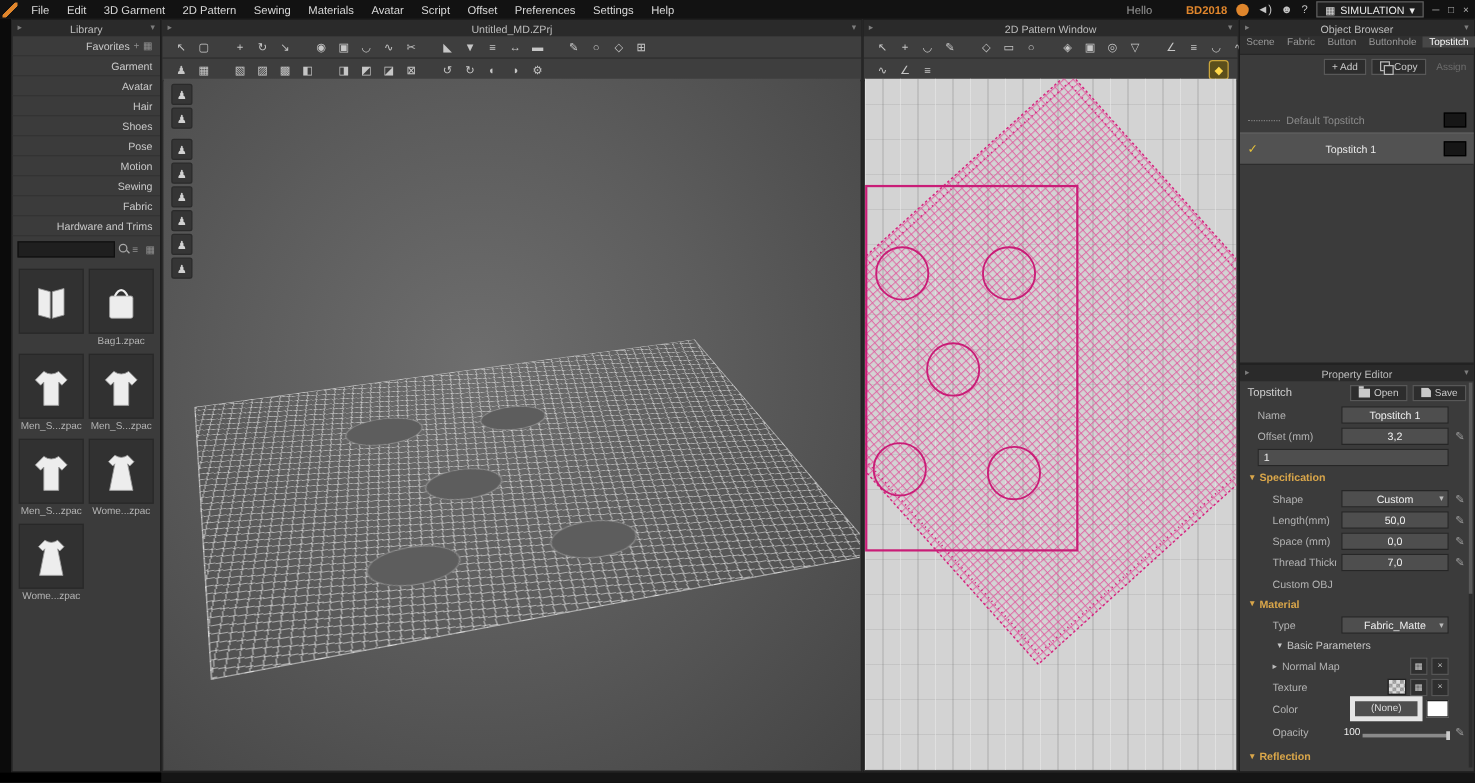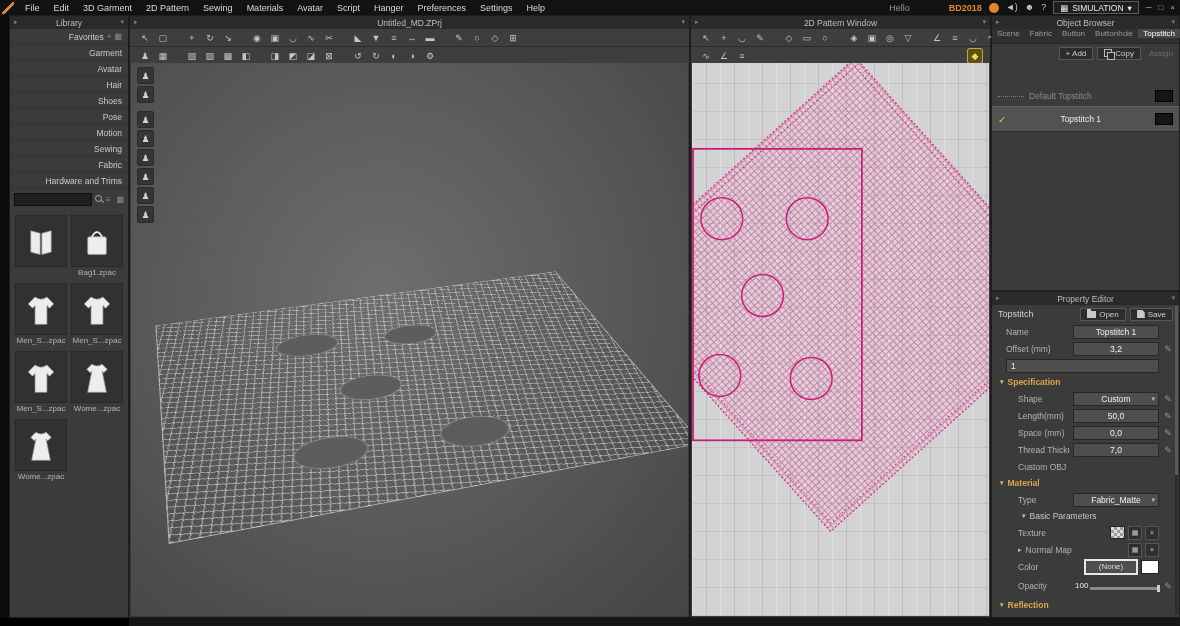--- a/index.html
+++ b/index.html
@@ -8,21 +8,21 @@
 
   
   .menubar{position:absolute;left:0;top:0;width:100%;height:15px;background:#121212;
            display:flex;align-items:center;z-index:30;}
   .logo{width:12px;height:12px;margin:0 4px 0 2px;
         background:linear-gradient(135deg,transparent 42%,#e0862c 42%,#e0862c 62%,transparent 62%);}
   .menu-items{display:flex;}
   .menu-item{font-size:9px;color:#dadada;padding:0 7px;cursor:default;white-space:nowrap;}
   .menu-right{margin-left:auto;display:flex;align-items:center;gap:7px;padding-right:5px;font-size:9px;}
   .hello{color:#999;}
-  .hello .user{color:#e0862c;font-weight:bold;margin-left:15px;padding-left:24px;}
+  .hello .user{color:#e0862c;font-weight:bold;margin-left:3px;padding-left:24px;}
   .badge{width:10px;height:10px;border-radius:50%;background:#e0862c;display:inline-block;}
   .tray-ic{color:#c5c5c5;font-size:9px;line-height:1;}
   .sim{display:flex;align-items:center;gap:4px;background:#1e1e1e;border:1px solid #5f5f5f;
        color:#ececec;font-size:8.5px;padding:0 6px;height:13px;font-family:inherit;}
   .winctl{color:#b5b5b5;font-size:8px;}
 
   .left-strip{position:absolute;left:0;top:15px;width:9px;height:611px;background:#0b0b0b;}
   .bottom-strip{position:absolute;left:0;top:618px;width:100%;height:8px;background:#151515;}
   .bottom-strip .bl-corner{position:absolute;left:0;top:0;width:129px;height:100%;background:#000;}
 
@@ -128,21 +128,21 @@
               font-size:8.5px;color:#d9a64a;font-weight:bold;}
   .pe-section .caret{font-size:7px;}
   .pe-section.sub{padding-left:30px;color:#c6c6c6;font-weight:normal;}
   .ctrl{display:flex;align-items:center;gap:3px;}
   .checker{width:13px;height:11px;border:1px solid #222;
     background-image:linear-gradient(45deg,#9a9a9a 25%,transparent 25%,transparent 75%,#9a9a9a 75%),
                      linear-gradient(45deg,#9a9a9a 25%,#dcdcdc 25%,#dcdcdc 75%,#9a9a9a 75%);
     background-size:6px 6px;background-position:0 0,3px 3px;}
   .ic-btn{width:12px;height:12px;background:#2f2f2f;border:1px solid #565656;color:#c5c5c5;font-size:7px;
           display:flex;align-items:center;justify-content:center;}
-  .colorbox{width:50px;height:12px;background:#4e4e4e;border:2px solid #e5e5e5;font-size:8px;color:#ddd;
+  .colorbox{width:50px;height:12px;background:#4e4e4e;border:4px solid #e5e5e5;font-size:8px;color:#ddd;
             display:flex;align-items:center;justify-content:center;}
   .cswatch{width:16px;height:12px;background:#fff;border:1px solid #222;}
   .pe-row.tall{height:22px;}
   .opacity-ctl{display:flex;flex-direction:row;align-items:flex-end;width:84px;gap:2px;}
   .opacity-val{font-size:8px;color:#eee;line-height:8px;}
   .slider{width:72px;height:3px;background:#262626;position:relative;}
   .slider .fill{position:absolute;left:0;top:0;bottom:0;width:100%;background:#8a8a8a;}
   .slider .thumbk{position:absolute;right:-1px;top:-2px;width:3px;height:7px;background:#ccc;}
   .pe-scroll{position:absolute;right:1px;top:14px;bottom:3px;width:3px;background:#2c2c2c;}
   .pe-scroll .sthumb{position:absolute;left:0;top:0;width:100%;height:55%;background:#5a5a5a;}
@@ -156,21 +156,21 @@
     <div class="logo"></div>
     <nav class="menu-items">
         <span class="menu-item">File</span>
         <span class="menu-item">Edit</span>
         <span class="menu-item">3D Garment</span>
         <span class="menu-item">2D Pattern</span>
         <span class="menu-item">Sewing</span>
         <span class="menu-item">Materials</span>
         <span class="menu-item">Avatar</span>
         <span class="menu-item">Script</span>
-        <span class="menu-item">Hanger</span>
+        <span class="menu-item">Offset</span>
         <span class="menu-item">Preferences</span>
         <span class="menu-item">Settings</span>
         <span class="menu-item">Help</span>
       </nav>
     <div class="menu-right">
       <span class="hello"><span>Hello</span><span class="user">BD2018</span></span>
       <span class="badge"></span>
       <span class="tray-ic">◄)</span>
       <span class="tray-ic">☻</span>
       <span class="tray-ic">?</span>
@@ -537,32 +537,32 @@
           <span class="caret">▾</span>
         </div>
         <span class="pencil ghost">✎</span>
       </div>
 
       <div class="pe-section sub">
         <span class="caret">▾</span>
         <span>Basic Parameters</span>
       </div>
       <div class="pe-row indent">
+        <span class="caret" style="font-size:7px;color:#bbb;">▸</span>
+        <span class="pe-label">Normal Map</span>
+        <div class="ctrl">
+          <span class="ic-btn">▦</span>
+          <span class="ic-btn">×</span>
+        </div>
+        <span class="pencil ghost">✎</span>
+      </div>
+      <div class="pe-row indent">
         <span class="pe-label">Texture</span>
         <div class="ctrl">
           <span class="checker"></span>
-          <span class="ic-btn">▦</span>
-          <span class="ic-btn">×</span>
-        </div>
-        <span class="pencil ghost">✎</span>
-      </div>
-      <div class="pe-row indent">
-        <span class="caret" style="font-size:7px;color:#bbb;">▸</span>
-        <span class="pe-label">Normal Map</span>
-        <div class="ctrl">
           <span class="ic-btn">▦</span>
           <span class="ic-btn">×</span>
         </div>
         <span class="pencil ghost">✎</span>
       </div>
       <div class="pe-row indent">
         <span class="pe-label">Color</span>
         <div class="ctrl">
           <span class="colorbox">(None)</span>
           <span class="cswatch"></span>

